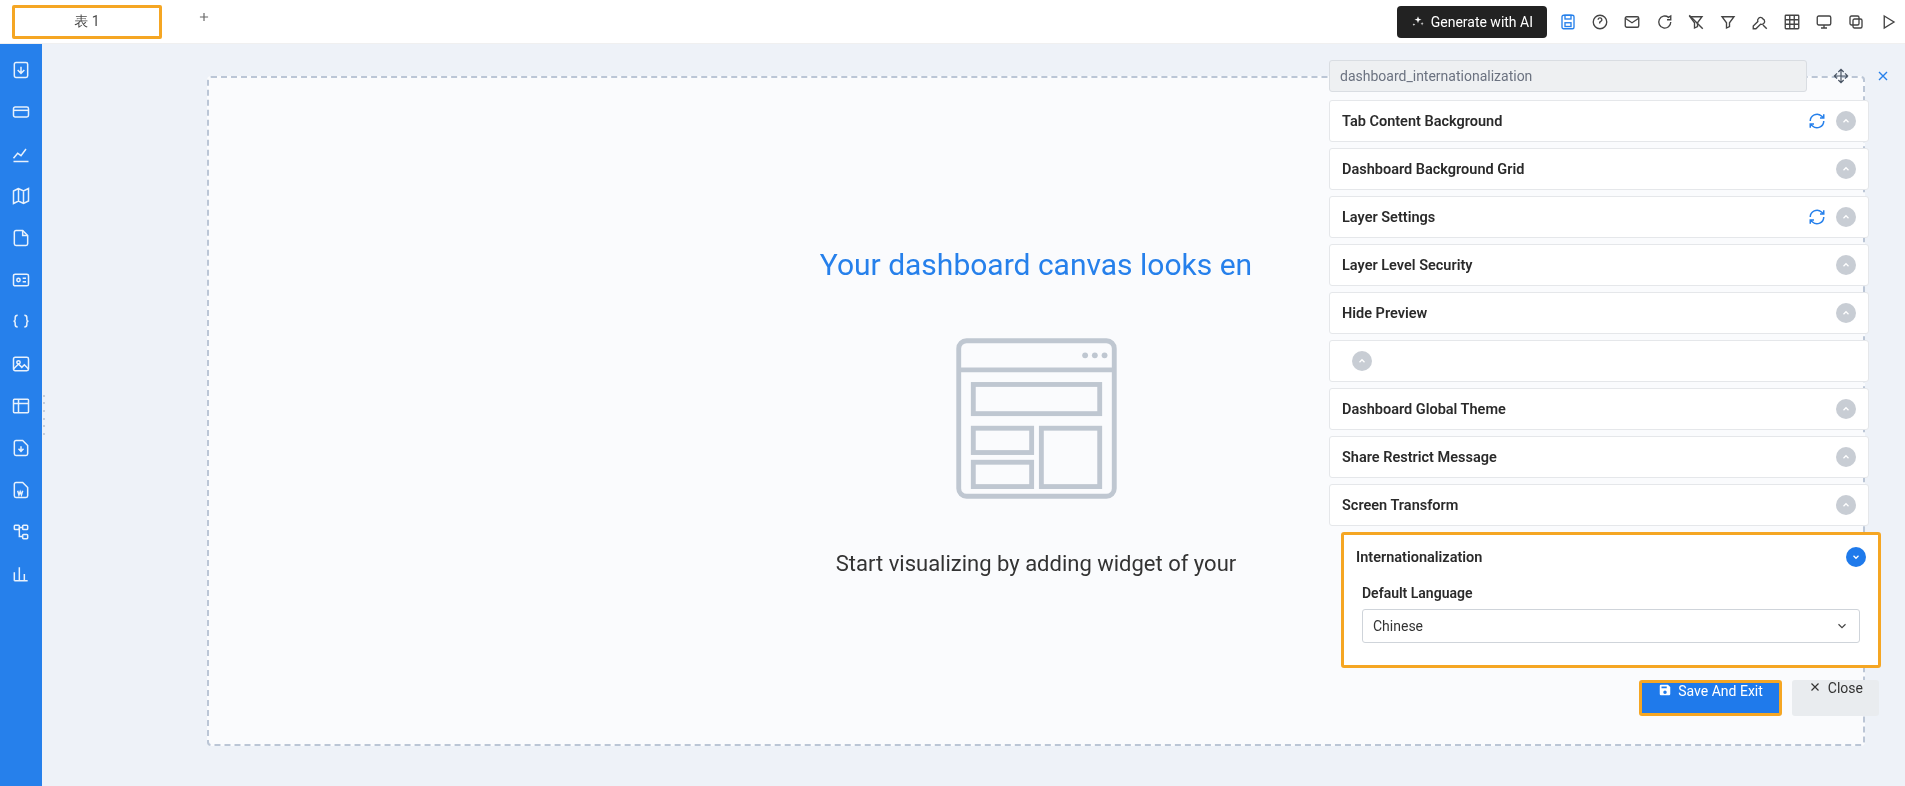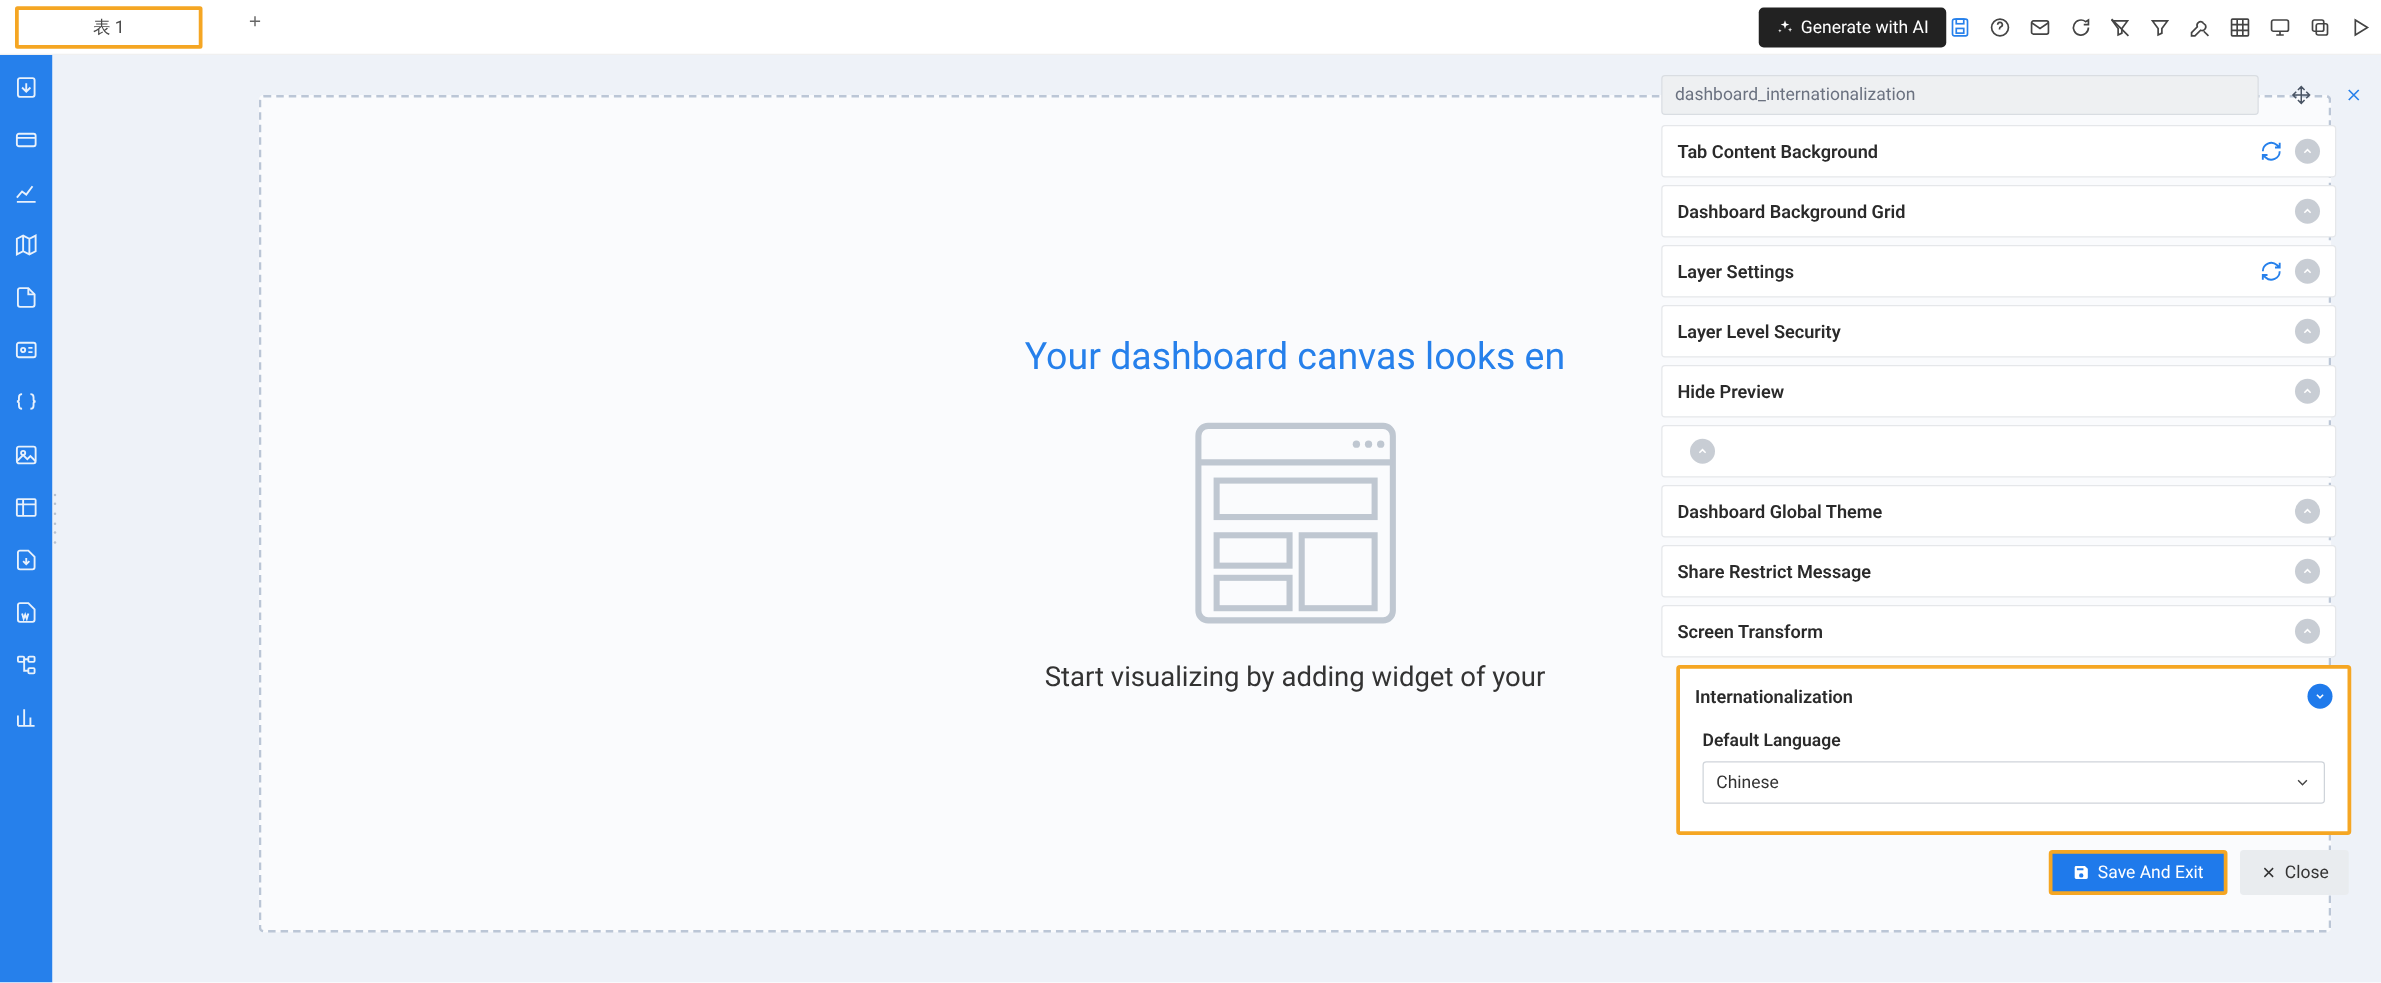--- a/index.html
+++ b/index.html
@@ -42,21 +42,21 @@
 .tab-add {
   margin-left: 14px;
   width: 24px; height: 24px;
   display: flex; align-items: center; justify-content: center;
   color: #666;
   cursor: pointer;
 }
 .top-right {
   display: flex;
   align-items: center;
-  gap: 2px;
+  gap: 12px;
 }
 .btn-ai {
   background: #222;
   color: #fff;
   border-radius: 4px;
   padding: 8px 14px;
   display: flex;
   align-items: center;
   gap: 6px;
   font-size: 14px;
@@ -112,20 +112,21 @@
   position: absolute;
   left: 165px; top: 32px; right: 40px; bottom: 40px;
   border: 2px dashed #bbc6d6;
   border-radius: 4px;
   background: #fafbfd;
   display: flex;
   flex-direction: column;
   align-items: center;
   justify-content: center;
   overflow: hidden;
+  gap: 21px;
 }
 .canvas-title {
   color: #2680eb;
   font-size: 30px;
   font-weight: 400;
   margin-bottom: 28px;
 }
 .canvas-illus {
   width: 175px; height: 175px;
   color: #bfc7d1;
@@ -245,21 +246,21 @@
   display: flex;
   justify-content: flex-end;
   gap: 10px;
   margin-top: 12px;
   padding-right: 22px;
 }
 .btn {
   height: 36px;
   padding: 0 16px;
   display: flex;
-  align-items: center;
+  align-items: flex-start;
   gap: 6px;
   border-radius: 3px;
   font-size: 14px;
   cursor: pointer;
 }
 .btn.primary {
   background: #1f7aeb;
   color: #fff;
   border: 3px solid #f5a623;
 }

